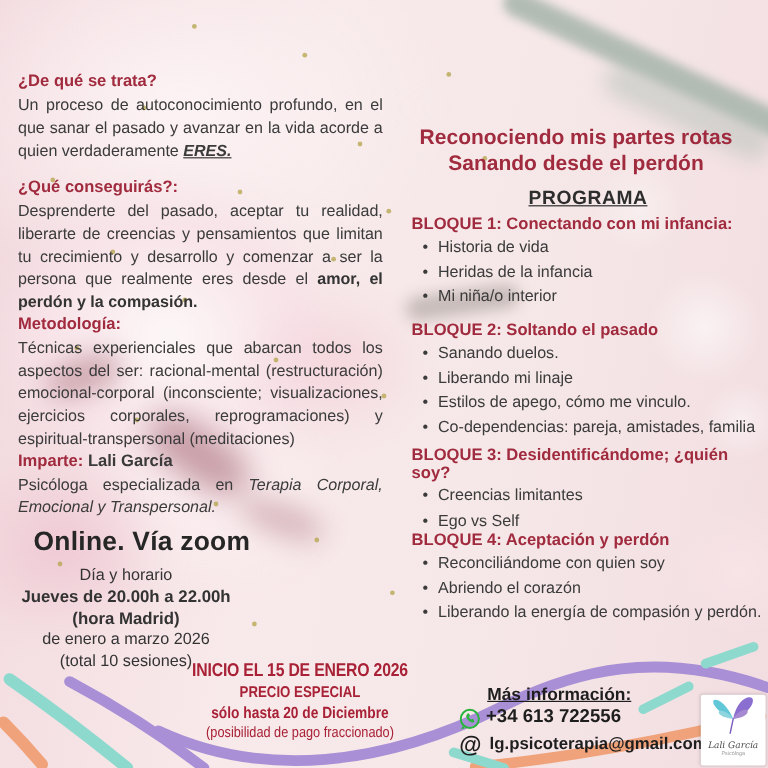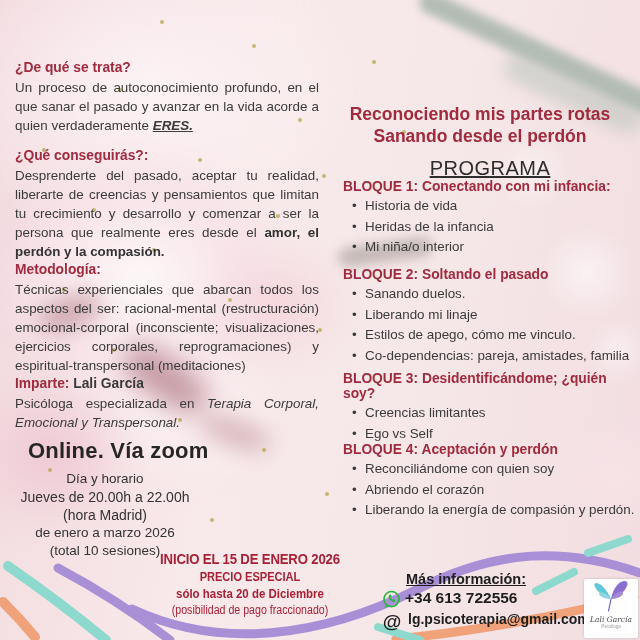--- a/index.html
+++ b/index.html
@@ -34,29 +34,29 @@
   .sec{left:15px;width:304px;}
   .sec h3{margin:0 0 3px 0;font-size:13.8px;font-weight:bold;color:#a12b3e;}
   .sec p{margin:0;font-size:13.4px;line-height:19px;text-align:justify;color:#3b3b3b;}
   .em-eres{font-weight:bold;font-style:italic;text-decoration:underline;}
   .em-bold{font-weight:bold;color:#333;}
   .imparte-label{color:#a12b3e;font-weight:bold;}
   .imparte-name{color:#3a3a3a;font-weight:bold;}
   .spec-italic{font-style:italic;}
   .online{left:28px;top:438px;font-size:22px;font-weight:bold;color:#262626;letter-spacing:.2px;}
   .schedule{left:0;top:470px;width:210px;text-align:center;color:#333;font-size:13.5px;line-height:18px;}
-  .schedule .bold{font-weight:normal;font-size:14px;}
+  .schedule .bold{font-weight:bold;font-size:14px;}
   .promo{left:122px;top:549px;width:256px;text-align:center;color:#a82136;transform:scaleX(.85);}
   .promo-l1{font-weight:bold;font-size:15.5px;line-height:20px;letter-spacing:-.2px;}
   .promo-l2{font-weight:bold;font-size:13px;line-height:16px;}
   .promo-l3{font-weight:bold;font-size:13.5px;line-height:17px;}
   .promo-l4{font-size:12.5px;line-height:16px;}
   .title{left:318px;top:4px;width:322px;text-align:center;font-size:34px;line-height:49px;font-weight:bold;color:#4b2c86;}
   .subtitle{left:330px;top:83px;width:300px;text-align:center;font-size:17.5px;line-height:22px;font-weight:bold;color:#a12b3e;margin-top:20px;}
-  .program-heading{left:343px;top:157px;width:294px;text-align:center;font-size:20px;font-weight:normal;color:#2d2d2d;text-decoration:underline;letter-spacing:.5px;}
+  .program-heading{left:343px;top:157px;width:294px;text-align:center;font-size:16px;font-weight:bold;color:#2d2d2d;text-decoration:underline;letter-spacing:.5px;}
   .block{left:343px;width:297px;}
   .block h4{margin:0 0 2px 0;font-size:13.8px;font-weight:bold;color:#a12b3e;}
   .block ul{margin:0;padding:0;list-style:none;}
   .block li{position:relative;padding-left:22px;font-size:13.4px;line-height:20.5px;color:#3b3b3b;}
   .block li::before{content:"•";position:absolute;left:9px;top:0;color:#3b3b3b;}
   .b1{top:179px;} .b2{top:267px;} .b3{top:371px;} .b4{top:442px;}
   .contact{left:381px;top:571px;width:205px;color:#1e1e1e;}
   .contact-heading{font-size:14.5px;font-weight:bold;text-decoration:underline;margin-left:25px;margin-bottom:2px;}
   .c-row{display:flex;align-items:flex-start;height:22px;}
   .phone-text{font-size:15.5px;font-weight:bold;margin-left:3px;}

